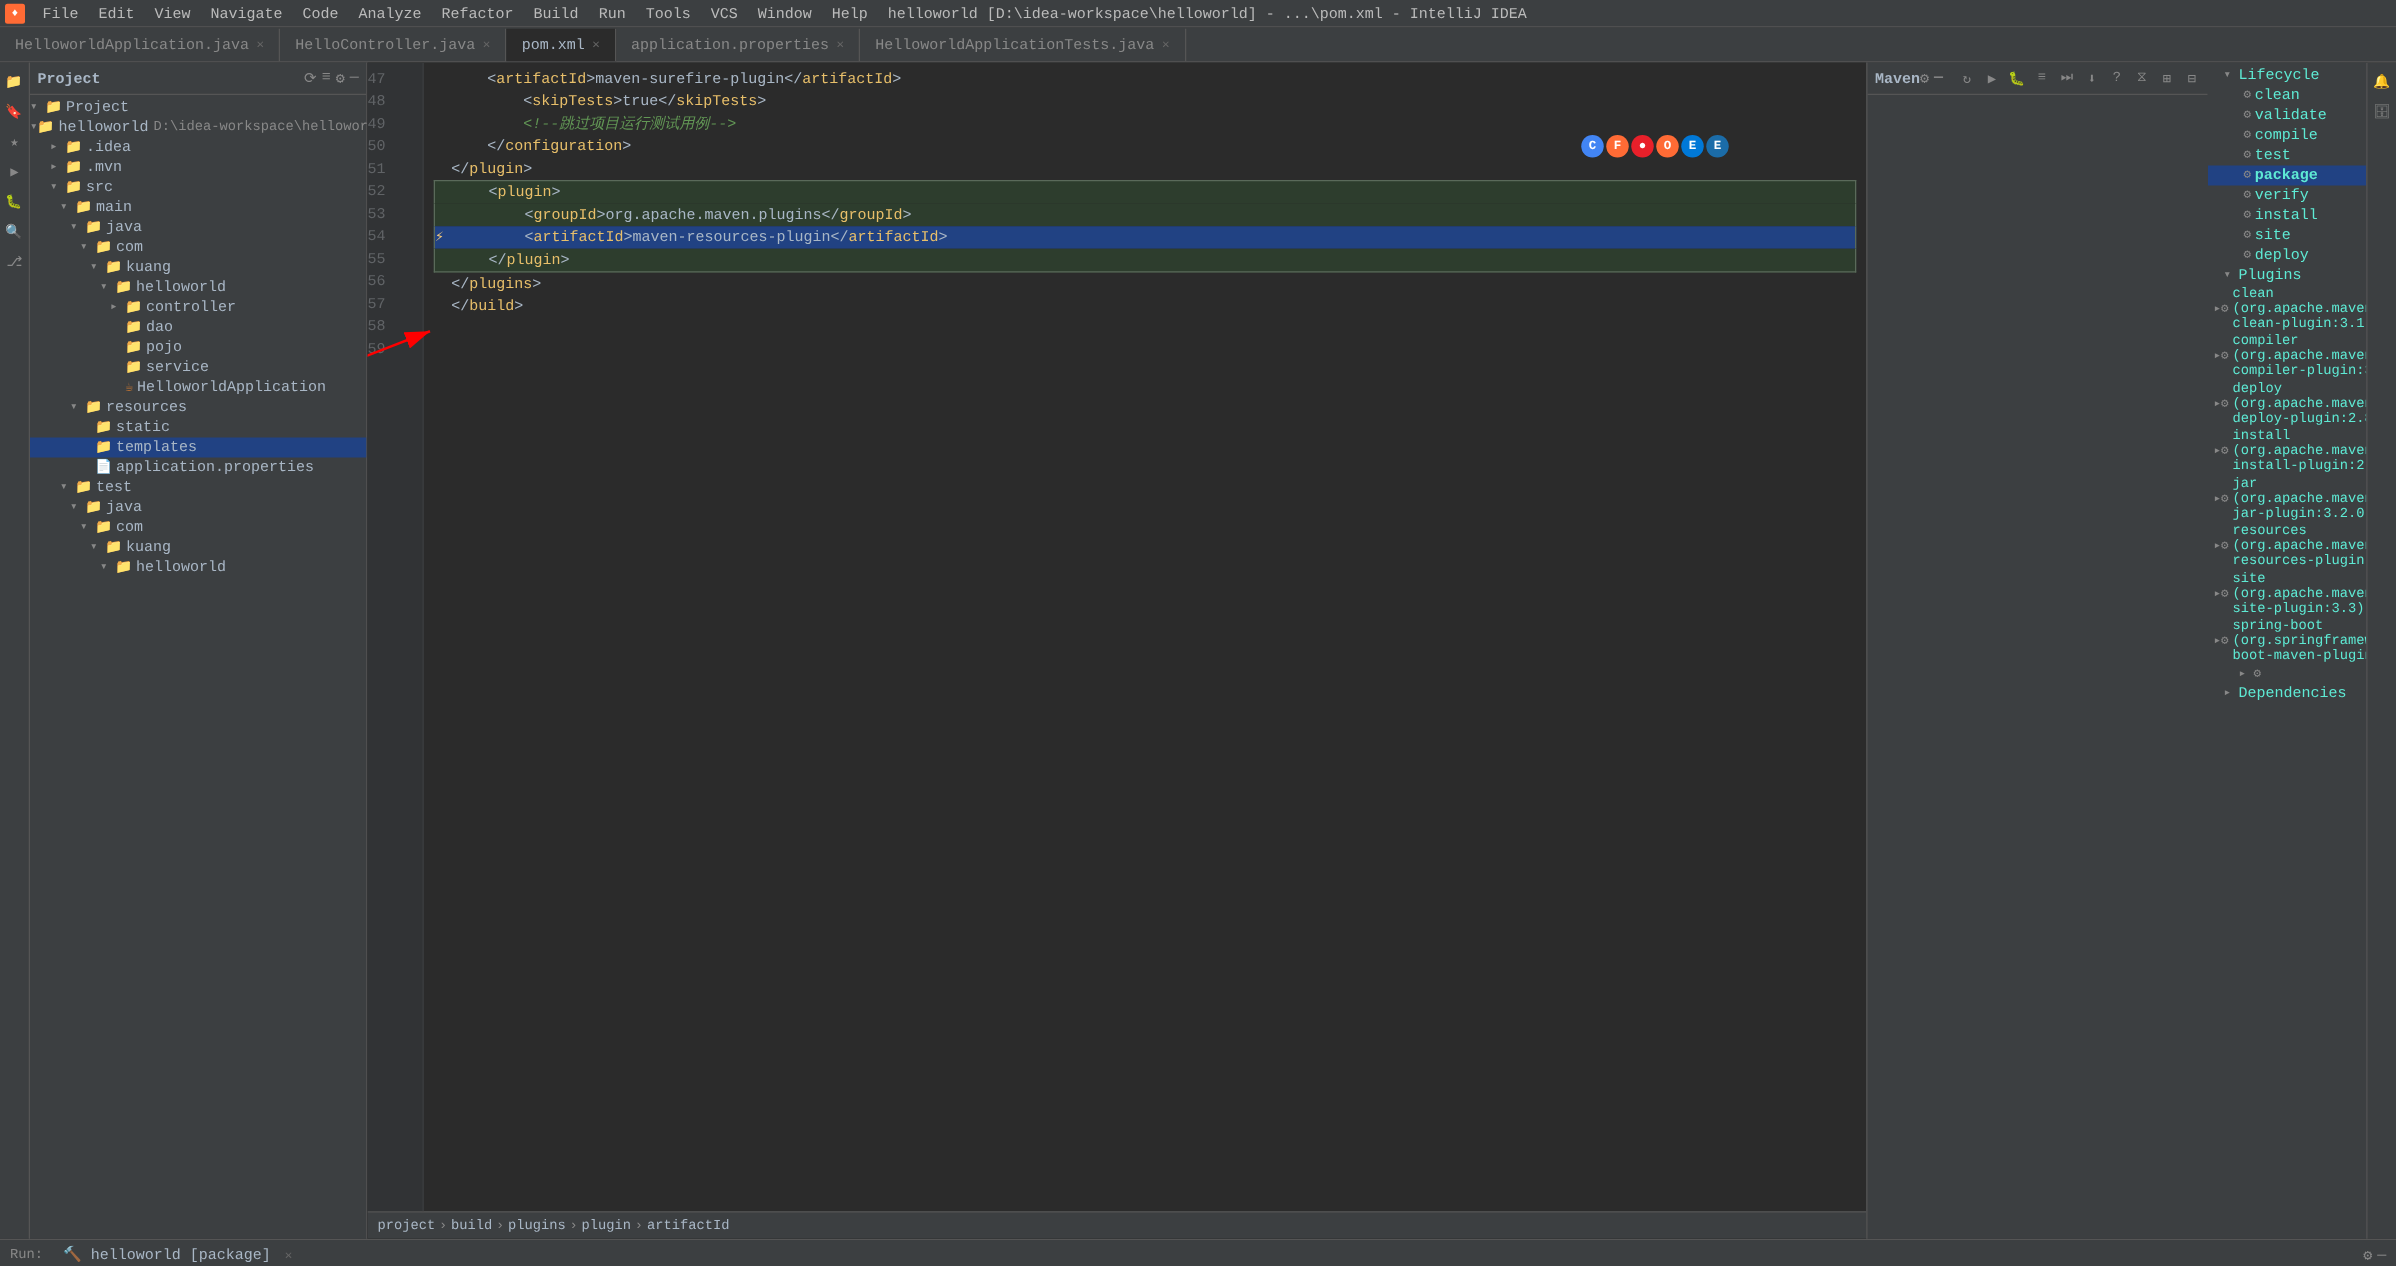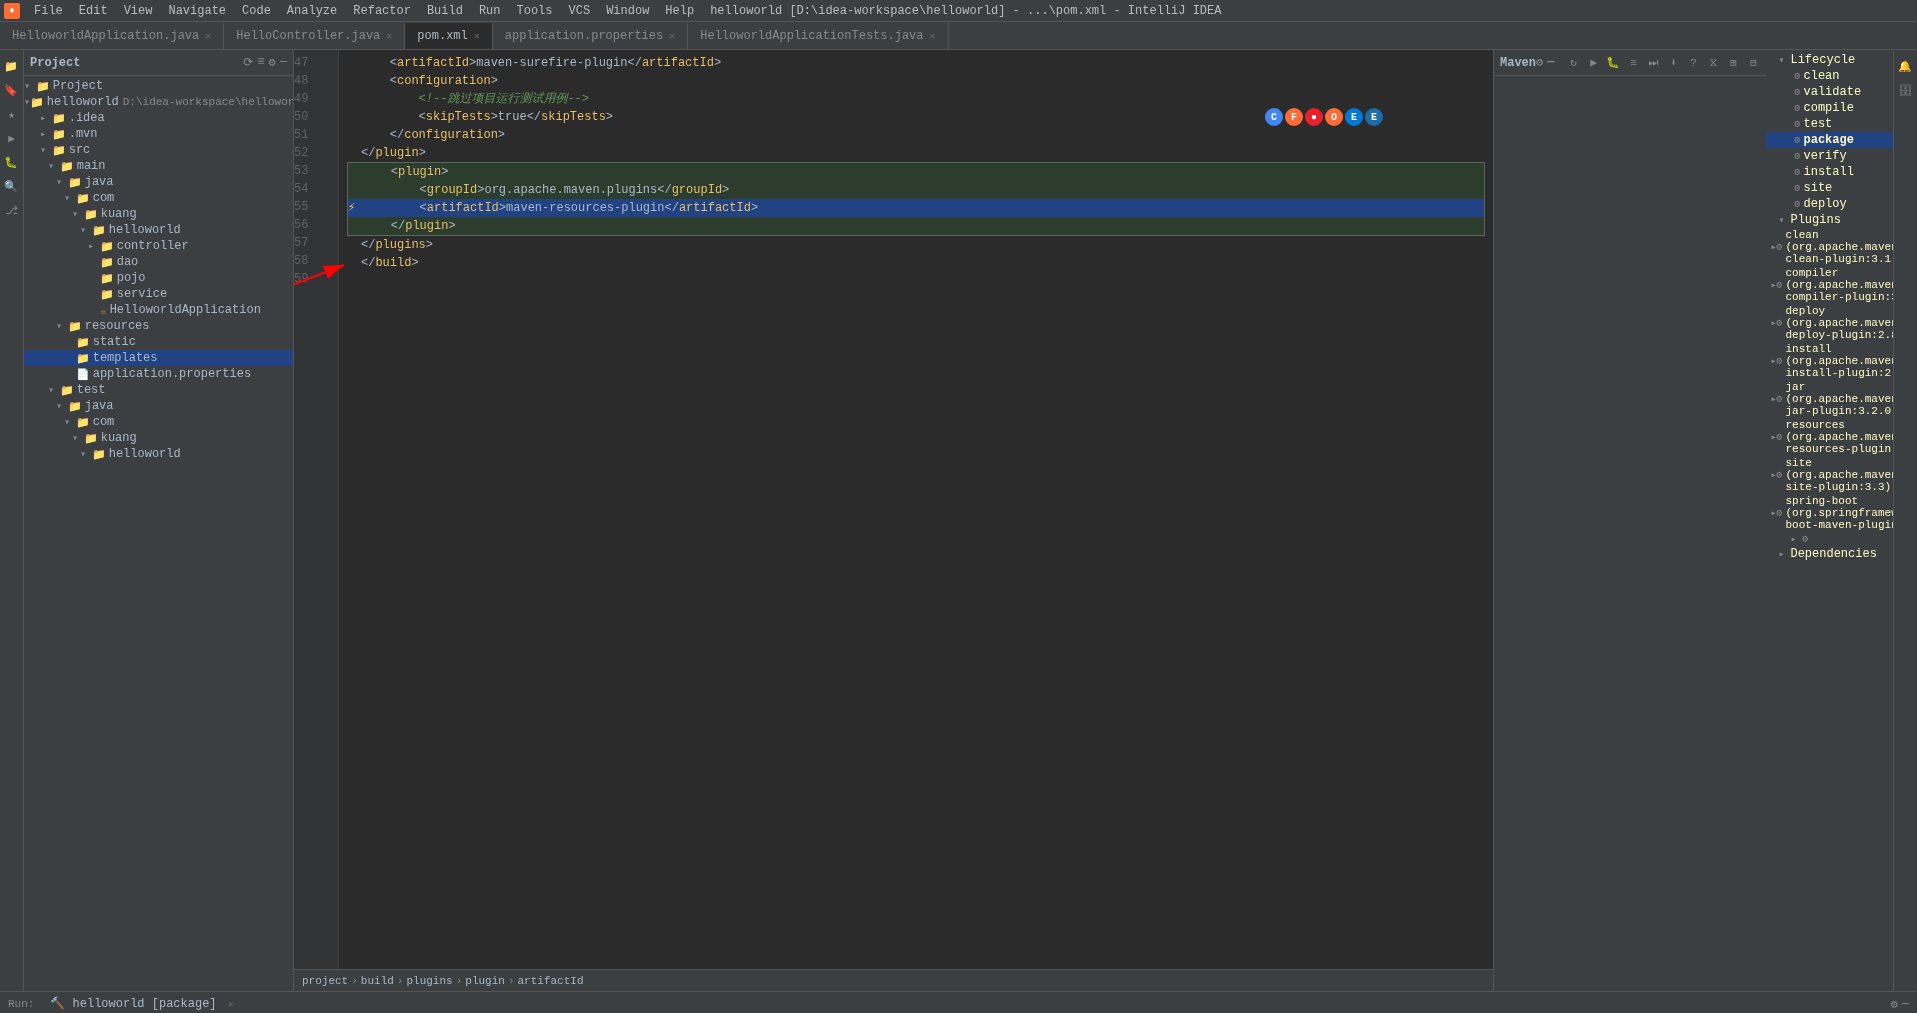--- a/index.html
+++ b/index.html
@@ -59,21 +59,21 @@
     #maven-panel { width: 400px; background: #3c3f41; display: flex; flex-direction: row; border-left: 1px solid #555; }
     #maven-header { height: 26px; display: flex; align-items: center; padding: 0 6px; border-bottom: 1px solid #555; font-size: 12px; color: #a9b7c6; font-weight: bold; }
     #maven-toolbar { height: 26px; display: flex; align-items: center; padding: 0 4px; border-bottom: 1px solid #555; gap: 2px; }
     .maven-tool-icon { width: 18px; height: 18px; display: flex; align-items: center; justify-content: center; color: #888; cursor: pointer; font-size: 11px; }
     #maven-tree { flex: 1; overflow-y: auto; padding: 2px 0; }
     .maven-item { display: flex; align-items: center; padding: 1px 4px; cursor: pointer; }
     .maven-item.active { color: #a9b7c6; font-weight: bold; background: #214283; }
     .maven-item .m-indent { display: inline-block; }
     .maven-item .m-arrow { width: 12px; color: #888; font-size: 10px; }
     .maven-item .m-icon { margin-right: 3px; color: #888; font-size: 10px; }
-    .maven-item .m-label { font-size: 12px; color: #fef9c3; }
+    .maven-item .m-label { font-size: 12px; color: #5eead4; }
 
     
     #run-bar { height: 26px; background: #3c3f41; display: flex; align-items: center; padding: 0 8px; border-top: 1px solid #555; border-bottom: 1px solid #555; }
     #run-bar .run-tab { padding: 2px 8px; font-size: 12px; color: #888; cursor: pointer; }
     #run-bar .run-tab.active { color: #a9b7c6; border-bottom: 2px solid #a9b7c6; }
 
     
     #right-icons { width: 24px; background: #3c3f41; display: flex; flex-direction: column; align-items: center; padding: 4px 0; border-left: 1px solid #555; }
 
     
@@ -327,23 +327,22 @@
         <div>53</div>
         <div>54</div>
         <div>55</div>
         <div>56</div>
         <div>57</div>
         <div>58</div>
         <div>59</div>
       </div>
       <div id="code-content">
         <div class="code-line"><span style="width:14px;display:inline-block"></span><code>&nbsp;&nbsp;&nbsp;&nbsp;&lt;<span class="xml-tag">artifactId</span>&gt;<span class="xml-text">maven-surefire-plugin</span>&lt;/<span class="xml-tag">artifactId</span>&gt;</code></div>
-        <div class="code-line"><span style="width:14px;display:inline-block"></span><code>&nbsp;&nbsp;&nbsp;&nbsp;&lt;<span class="xml-tag">configuration</span>&gt;</code></div>
+        <div class="code-line"><span style="width:14px;display:inline-block"></span><code>&nbsp;&nbsp;&nbsp;&nbsp;&nbsp;&nbsp;&nbsp;&nbsp;&lt;<span class="xml-tag">skipTests</span>&gt;<span class="xml-text">true</span>&lt;/<span class="xml-tag">skipTests</span>&gt;</code></div>
         <div class="code-line"><span style="width:14px;display:inline-block"></span><code>&nbsp;&nbsp;&nbsp;&nbsp;&nbsp;&nbsp;&nbsp;&nbsp;<span class="xml-comment">&lt;!--跳过项目运行测试用例--&gt;</span></code></div>
-        <div class="code-line"><span style="width:14px;display:inline-block"></span><code>&nbsp;&nbsp;&nbsp;&nbsp;&nbsp;&nbsp;&nbsp;&nbsp;&lt;<span class="xml-tag">skipTests</span>&gt;<span class="xml-text">true</span>&lt;/<span class="xml-tag">skipTests</span>&gt;</code></div>
         <div class="code-line"><span style="width:14px;display:inline-block"></span><code>&nbsp;&nbsp;&nbsp;&nbsp;&lt;/<span class="xml-tag">configuration</span>&gt;</code></div>
         <div class="code-line"><span style="width:14px;display:inline-block"></span><code>&lt;/<span class="xml-tag">plugin</span>&gt;</code></div>
         <div class="code-line" style="background:#2d3d2d;border-top:1px solid #5a6a5a;border-left:1px solid #5a6a5a;border-right:1px solid #5a6a5a;"><span style="width:14px;display:inline-block"></span><code>&nbsp;&nbsp;&nbsp;&nbsp;&lt;<span class="xml-tag">plugin</span>&gt;</code></div>
         <div class="code-line" style="background:#2d3d2d;border-left:1px solid #5a6a5a;border-right:1px solid #5a6a5a;"><span style="width:14px;display:inline-block"></span><code>&nbsp;&nbsp;&nbsp;&nbsp;&nbsp;&nbsp;&nbsp;&nbsp;&lt;<span class="xml-tag">groupId</span>&gt;<span class="xml-text">org.apache.maven.plugins</span>&lt;/<span class="xml-tag">groupId</span>&gt;</code></div>
         <div class="code-line selected" style="background:#214283;border-left:1px solid #5a6a5a;border-right:1px solid #5a6a5a;"><span style="width:14px;display:inline-block;color:#e6c07b">⚡</span><code>&nbsp;&nbsp;&nbsp;&nbsp;&nbsp;&nbsp;&nbsp;&nbsp;&lt;<span class="xml-tag">artifactId</span>&gt;<span class="xml-text">maven-resources-plugin</span>&lt;/<span class="xml-tag">artifactId</span>&gt;</code></div>
         <div class="code-line" style="background:#2d3d2d;border-bottom:1px solid #5a6a5a;border-left:1px solid #5a6a5a;border-right:1px solid #5a6a5a;"><span style="width:14px;display:inline-block"></span><code>&nbsp;&nbsp;&nbsp;&nbsp;&lt;/<span class="xml-tag">plugin</span>&gt;</code></div>
         <div class="code-line"><span style="width:14px;display:inline-block"></span><code>&lt;/<span class="xml-tag">plugins</span>&gt;</code></div>
         <div class="code-line"><span style="width:14px;display:inline-block"></span><code>&lt;/<span class="xml-tag">build</span>&gt;</code></div>
       </div>
 

